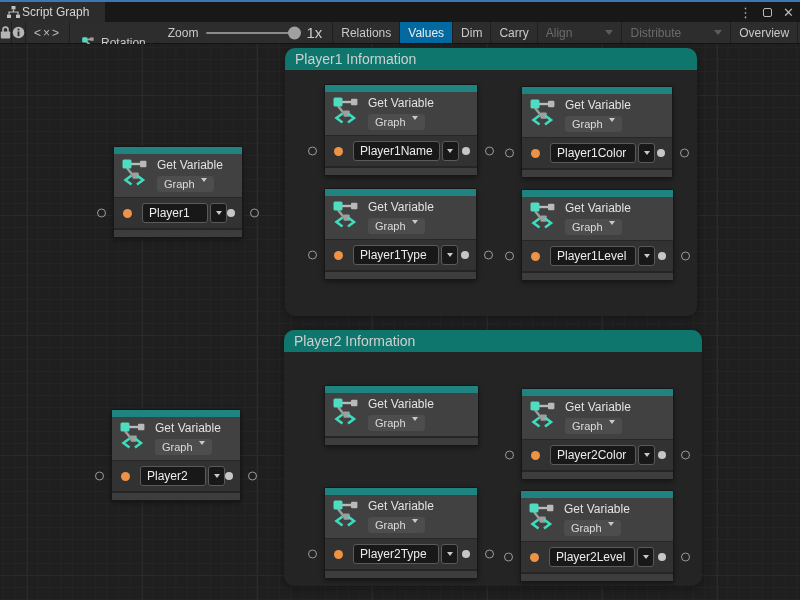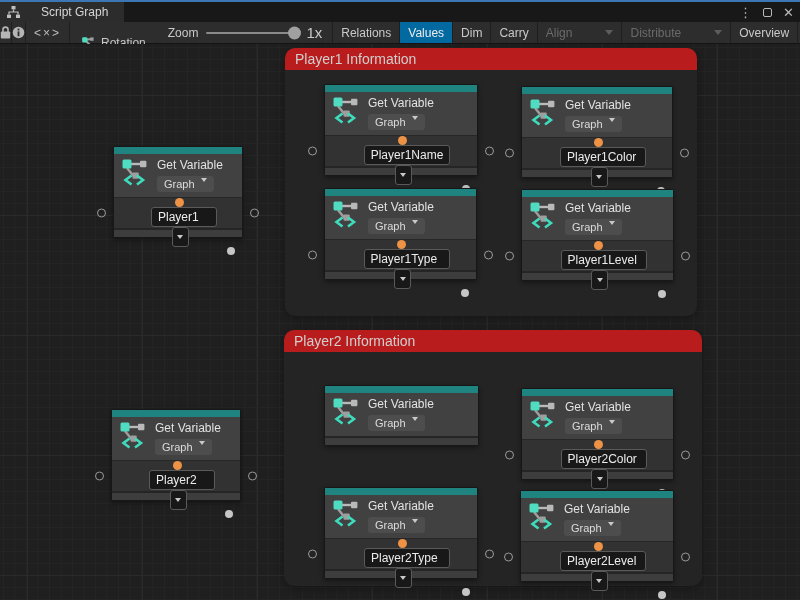--- a/index.html
+++ b/index.html
@@ -2,21 +2,21 @@
 <html><head>
 <meta charset="utf-8">
 <style>
   * { margin:0; padding:0; box-sizing:border-box; }
   html,body { width:800px; height:600px; overflow:hidden; background:#1f1f1f;
               font-family:"Liberation Sans", sans-serif; -webkit-font-smoothing:antialiased; }
 
   
   .titlebar { height:22px; background:#181818; border-top:2px solid #3d76b4;
               display:flex; align-items:stretch; position:relative; }
-  .tab { display:inline-flex; align-items:center; gap:21px; background:#2c2c2c;
+  .tab { display:inline-flex; align-items:center; gap:2px; background:#2c2c2c;
          padding:0 16px 0 7px; color:#d6d6d6; font-size:12px; }
   .win-controls { position:absolute; right:6px; top:0; height:20px; display:flex;
                   align-items:center; gap:11px; color:#b9b9b9; }
   .win-controls .glyph { font-size:13px; line-height:1; cursor:default; }
   .maxbox { width:9px; height:9px; border:1.5px solid #b9b9b9; border-radius:2px; display:inline-block; }
 
   .toolbar { height:22px; background:#2d2d2d; border-bottom:1px solid #141414;
              display:flex; align-items:stretch; font-size:12px; color:#c9c9c9; }
   .tseg { display:flex; align-items:center; justify-content:center;
           border-right:1px solid #1f1f1f; padding:0 8px; white-space:nowrap; }
@@ -40,36 +40,36 @@
             background-image:
               linear-gradient(#2a2a2a 1px, transparent 1px),
               linear-gradient(90deg,#2a2a2a 1px, transparent 1px),
               linear-gradient(#242424 1px, transparent 1px),
               linear-gradient(90deg,#242424 1px, transparent 1px);
             background-size:115px 120px, 115px 120px, 11.5px 12px, 11.5px 12px;
             background-position:27px 51px, 27px 51px, 3px 3px, 3px 3px; }
 
   .group { position:absolute; background:#242424; border-radius:10px;
            box-shadow:0 2px 8px rgba(0,0,0,.35); }
-  .group-header { height:22px; background:#b91c1c; border-radius:10px 10px 0 0;
+  .group-header { height:22px; background:#0f766e; border-radius:10px 10px 0 0;
                   color:#cfcfcf; font-size:14px; line-height:22px; padding-left:10px; }
 
   
   .vnode { position:absolute; border:1px solid #171717; border-radius:2px;
            box-shadow:0 2px 5px rgba(0,0,0,.4); }
   .stripe { height:7px; background:#1f8480; }
   .nhead { background:#414141; padding:4px 8px 5px 7px; display:flex; gap:8px; align-items:flex-start; }
   .ntitle { color:#e2e2e2; font-size:12px; line-height:15px; }
   .nscope { margin-top:3px; display:inline-flex; gap:6px;
             background:#4d4d4d; border-radius:3px; padding:2px 7px;
             color:#dcdcdc; font-size:11px; line-height:12px; cursor:default; }
   .tri-sm { width:0; height:0; border-left:3.5px solid transparent; border-right:3.5px solid transparent;
             border-top:4.5px solid #c9c9c9; display:inline-block; }
   .nports { position:relative; background:#323232; height:31px; display:flex;
-            align-items:center; padding:0 7px 0 9px; border-top:1px solid #272727;flex-direction:column; }
+            align-items:center; padding:0 7px 0 9px; border-top:1px solid #272727; }
   .port-in { width:9px; height:9px; border-radius:50%; background:#ee9245; flex:none; }
   .pfield { margin-left:10px; background:#181818; border:1px solid #5a5a5a; border-radius:3px;
             color:#ececec; font-size:12px; line-height:16px; padding:1px 6px; overflow:hidden;
             white-space:nowrap; flex:none; }
   .pfield-text { display:inline-block; }
   .pfield-arrow { margin-left:2px; width:17px; height:20px; background:#181818;
                   border:1px solid #5a5a5a; border-radius:3px; display:flex;
                   align-items:center; justify-content:center; flex:none; }
   .port-out { width:8px; height:8px; border-radius:50%; background:#c6c6c6; margin-left:auto; flex:none; }
   .socket { position:absolute; width:9px; height:9px; border:1px solid #9a9a9a;

